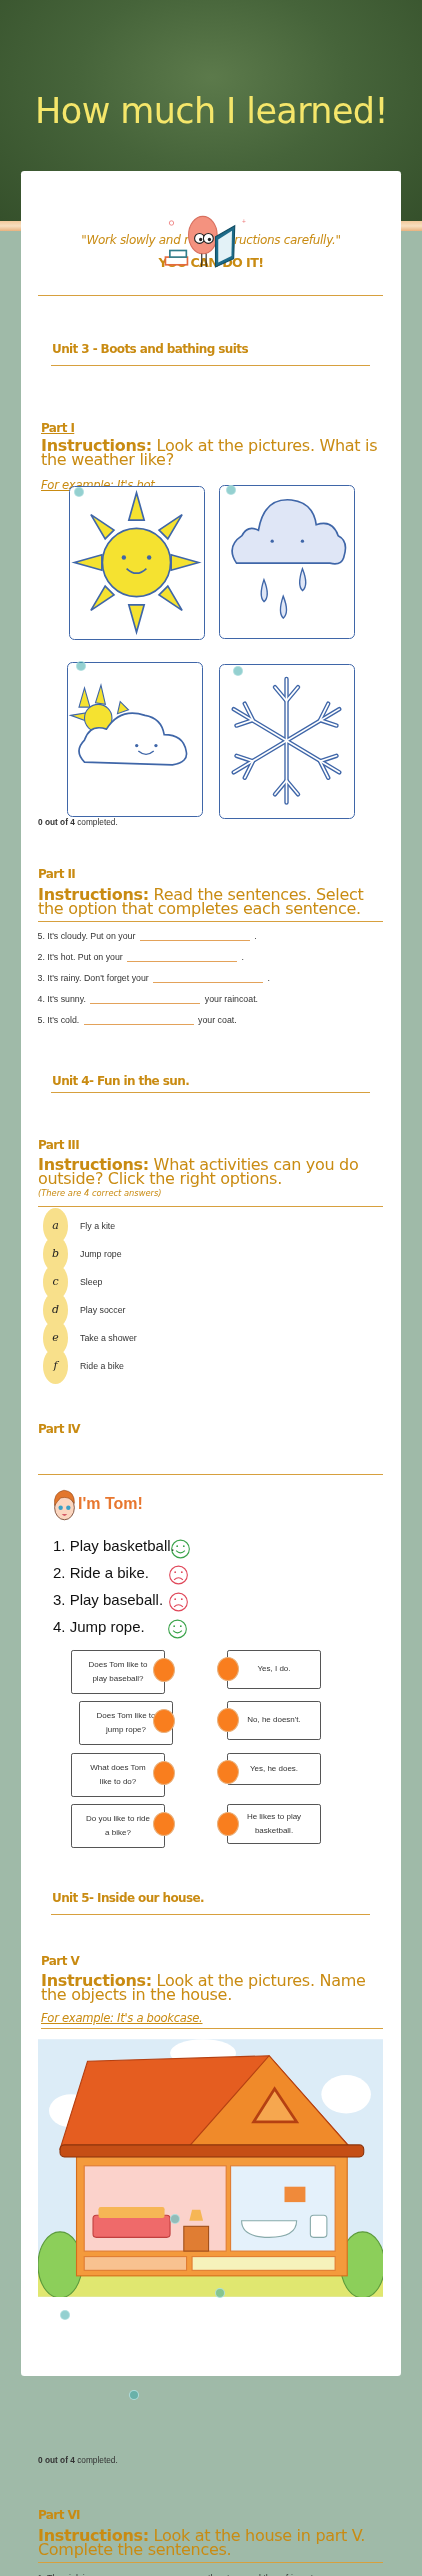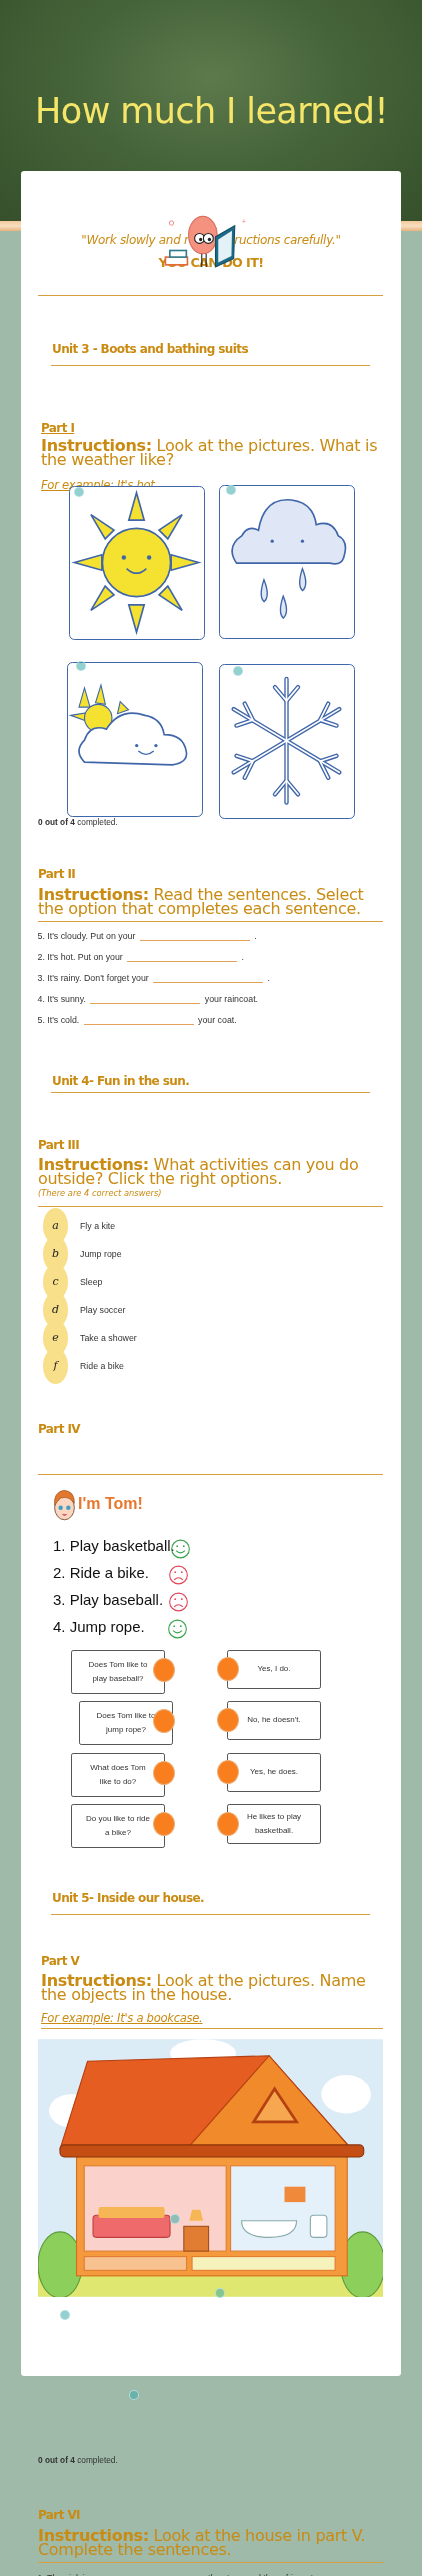--- a/index.html
+++ b/index.html
@@ -260,21 +260,21 @@
   <div class="match-box" style="left:58px; top:1530px;">Does Tom like to jump rope?</div>
   <div class="match-box" style="left:50px; top:1582px;">What does Tom like to do?</div>
   <div class="match-box" style="left:50px; top:1633px;">Do you like to ride a bike?</div>
   <div class="dot" style="left:132px; top:1487px;"></div>
   <div class="dot" style="left:132px; top:1538px;"></div>
   <div class="dot" style="left:132px; top:1590px;"></div>
   <div class="dot" style="left:132px; top:1641px;"></div>
 
   <div class="match-box" style="left:206px; top:1479px; height:39px;">Yes, I do.</div>
   <div class="match-box" style="left:206px; top:1530px; height:39px;">No, he doesn't.</div>
-  <div class="match-box" style="left:206px; top:1582px; height:39px;">Yes, he does.</div>
+  <div class="match-box" style="left:206px; top:1582px; height:32px;">Yes, he does.</div>
   <div class="match-box" style="left:206px; top:1633px; height:40px;">He likes to play basketball.</div>
   <div class="dot" style="left:196px; top:1486px;"></div>
   <div class="dot" style="left:196px; top:1537px;"></div>
   <div class="dot" style="left:196px; top:1589px;"></div>
   <div class="dot" style="left:196px; top:1641px;"></div>
 
   <div class="abs unit-title" style="left:31px; top:1720px;">Unit 5- Inside our house.</div>
   <div class="rule" style="left:30px; top:1743px; width:319px; height:0.8px;"></div>
 
   <div class="abs part-title" style="left:20px; top:1783px;">Part V</div>

